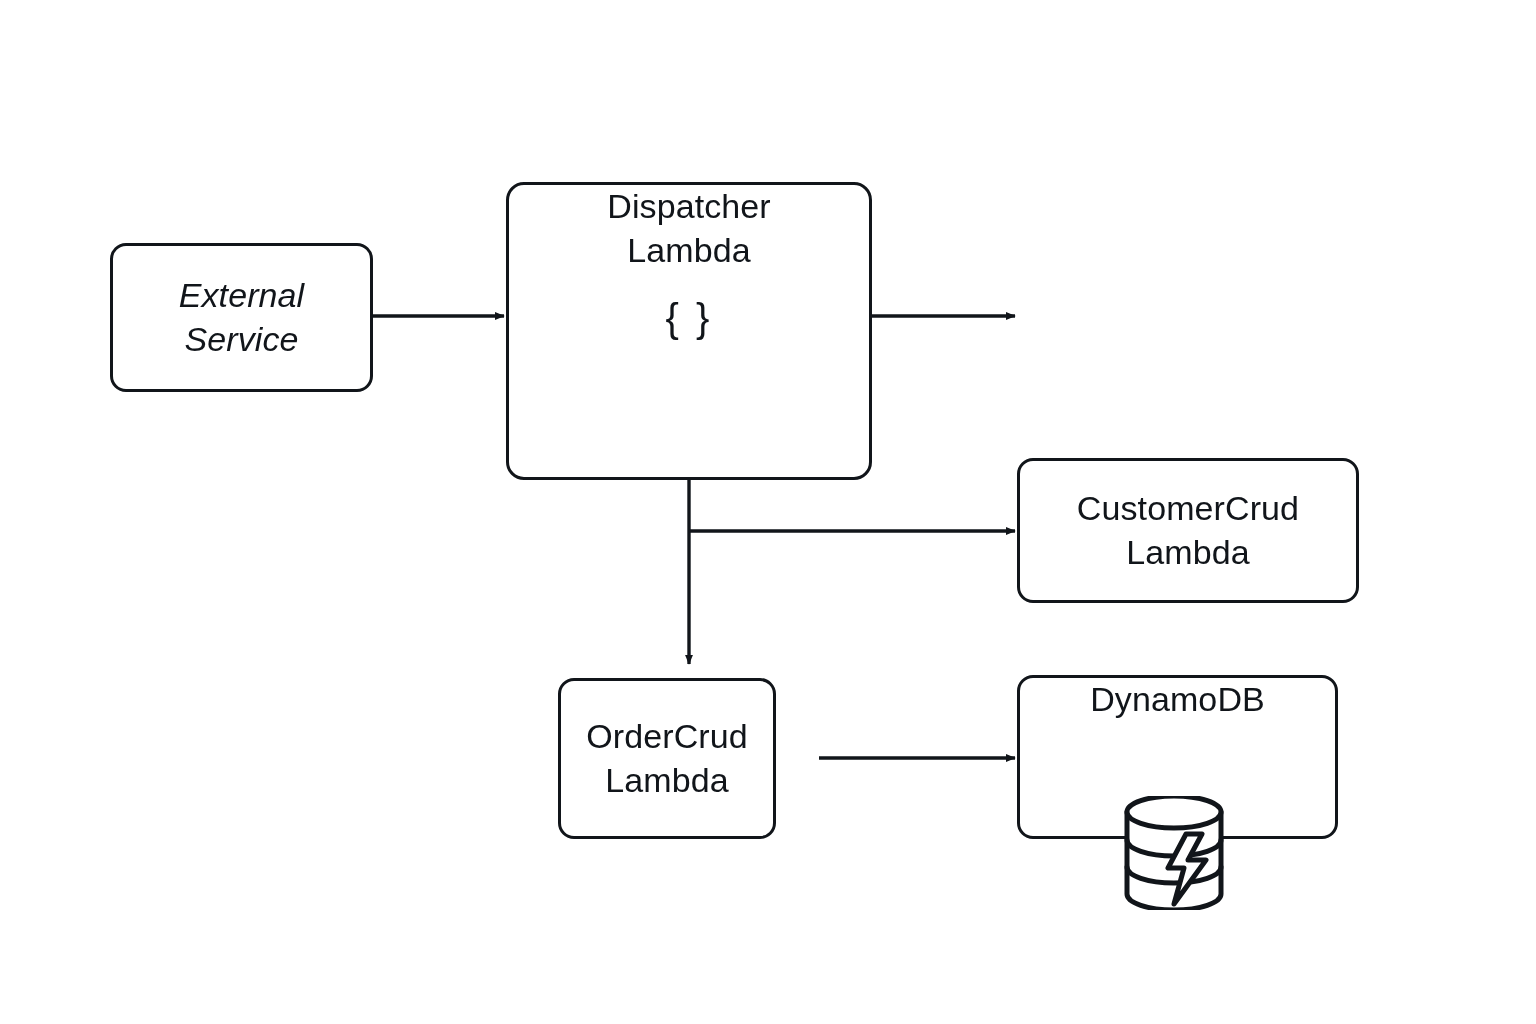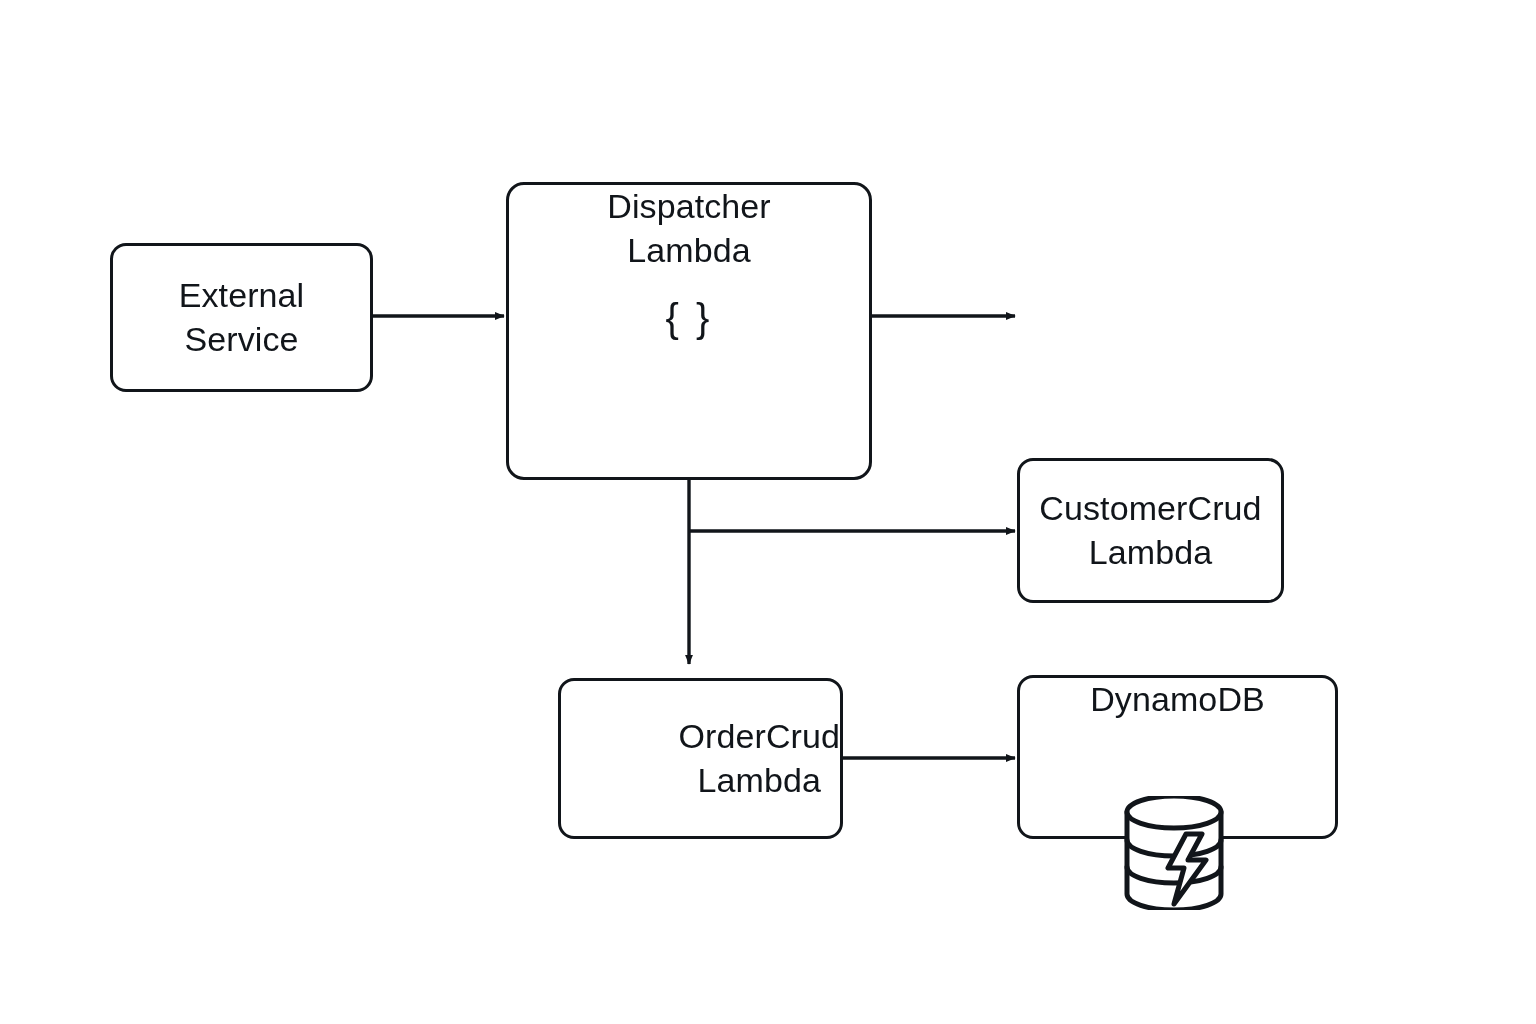--- a/index.html
+++ b/index.html
@@ -60,39 +60,39 @@
     margin-top: 26px;
     font-size: 40px;
     letter-spacing: 3px;
     line-height: 1;
   }
   #node-external {
     left: 110px;
     top: 243px;
     width: 263px;
     height: 149px;
+    font-style: italic;
   }
   #node-usercrud {
     left: 1017px;
     top: 241px;
     width: 321px;
     height: 148px;
   }
   #node-customercrud {
     left: 1017px;
     top: 458px;
-    width: 267px;
+    width: 342px;
     height: 145px;
   }
   #node-ordercrud {
     left: 558px;
     top: 678px;
-    width: 285px;
+    width: 218px;
     height: 161px;
-    align-items: flex-end;
   }
   #node-dynamodb {
     left: 1017px;
     top: 675px;
     width: 321px;
     height: 164px;
     justify-content: flex-start;
   }
   #db-icon {
     position: absolute;

